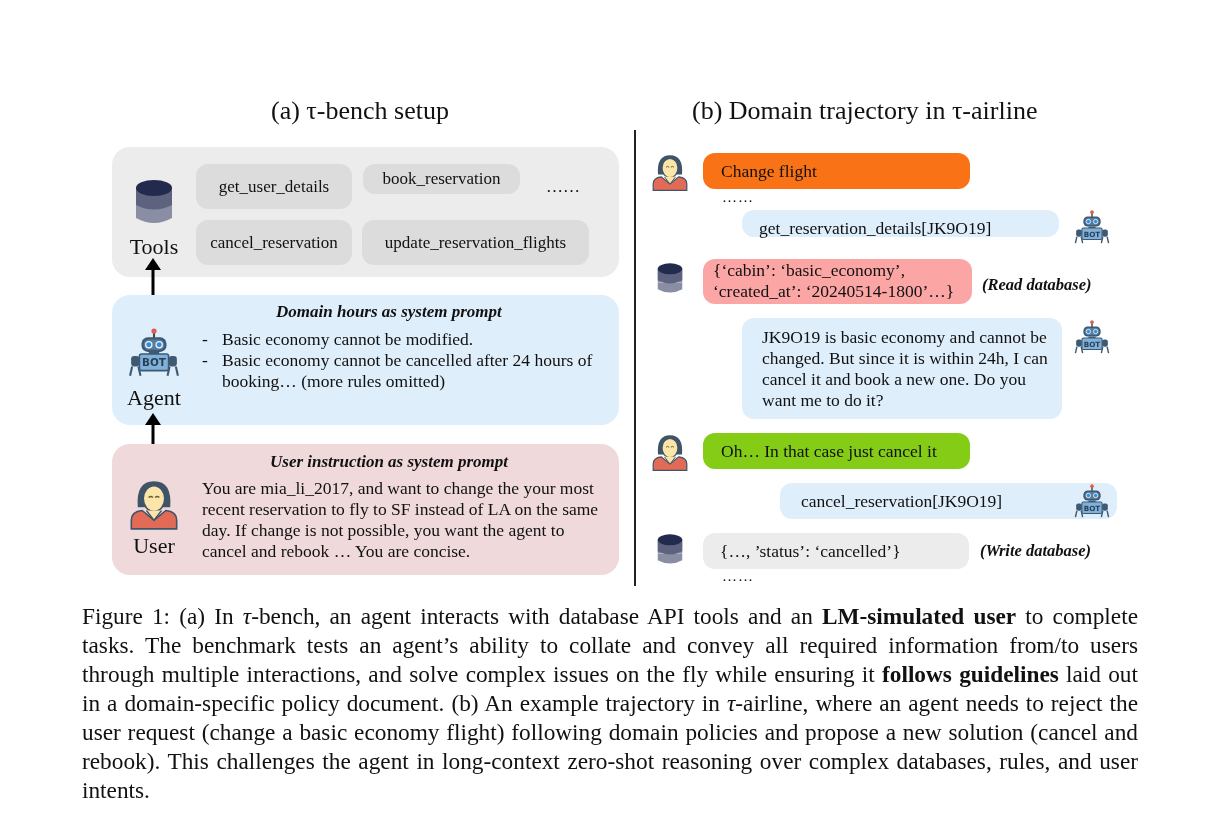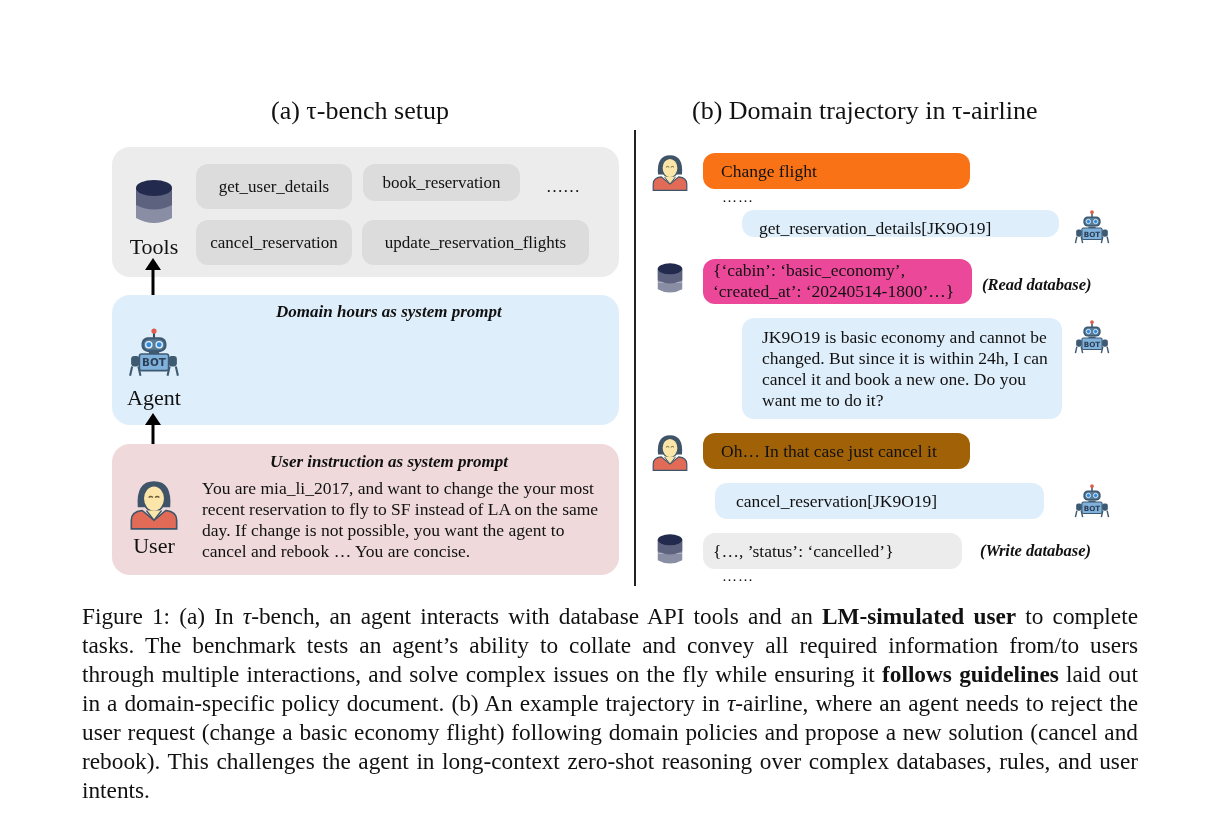--- a/index.html
+++ b/index.html
@@ -61,38 +61,42 @@
 </svg>
 
 <div class="abs title" style="left:271px;top:96px;">(a) τ-bench setup</div>
 
 <div class="panel" style="left:112px;top:147px;width:507px;height:130px;background:#ececec;"></div>
 <svg class="abs" style="left:134px;top:178px;" width="40" height="50">
     <use href="#db"></use>
   </svg>
 <div class="icon-label" style="left:114px;top:234px;">Tools</div>
 <div class="pill" style="left:196px;top:164px;width:156px;height:45px;background:#dcdcdc;">get_user_details</div>
-<div class="pill" style="left:363px;top:164px;width:157px;height:37px;background:#dcdcdc;">book_reservation</div>
+<div class="pill" style="left:363px;top:164px;width:157px;height:30px;background:#dcdcdc;">book_reservation</div>
 <div class="pill" style="left:528px;top:164px;width:70px;height:45px;">……</div>
 <div class="pill" style="left:196px;top:220px;width:156px;height:45px;background:#dcdcdc;">cancel_reservation</div>
 <div class="pill" style="left:362px;top:220px;width:227px;height:45px;background:#dcdcdc;">update_reservation_flights</div>
 
 <svg class="abs" style="left:142px;top:258px;" width="22" height="56">
   <line x1="11" y1="8" x2="11" y2="48" stroke="#000" stroke-width="3"></line>
   <polygon points="11,0 3,12 19,12" fill="#000"></polygon>
   <polygon points="11,56 3,44 19,44" fill="#000"></polygon>
 </svg>
 
 <div class="panel" style="left:112px;top:295px;width:507px;height:130px;background:#dfeefb;"></div>
 <svg class="abs" style="left:128px;top:328px;" width="52" height="52">
     <use href="#bot"></use>
   </svg>
 <div class="icon-label" style="left:114px;top:385px;">Agent</div>
 <div class="ptitle" style="left:276px;top:302px;">Domain hours as system prompt</div>
 <div class="ptext" style="left:202px;top:329px;width:405px;">
+  <ul class="rules">
+    <li>Basic economy cannot be modified.</li>
+    <li>Basic economy cannot be cancelled after 24 hours of booking… (more rules omitted)</li>
+  </ul>
 </div>
 
 <svg class="abs" style="left:142px;top:413px;" width="22" height="56">
   <line x1="11" y1="8" x2="11" y2="48" stroke="#000" stroke-width="3"></line>
   <polygon points="11,0 3,12 19,12" fill="#000"></polygon>
   <polygon points="11,56 3,44 19,44" fill="#000"></polygon>
 </svg>
 
 <div class="panel" style="left:112px;top:444px;width:507px;height:131px;background:#efd9db;"></div>
 <svg class="abs" style="left:127px;top:477px;" width="54" height="54">
@@ -113,38 +117,38 @@
 <div class="dots" style="left:722px;top:189px;">……</div>
 
 <div class="bubble" style="left:742px;top:210px;width:300px;height:27px;padding:0 0 0 17px;background:#dfeefb;line-height:36px;">get_reservation_details[JK9O19]</div>
 <svg class="abs" style="left:1074px;top:210px;" width="36" height="36">
     <use href="#bot"></use>
   </svg>
 
 <svg class="abs" style="left:656px;top:262px;" width="28" height="34">
     <use href="#db"></use>
   </svg>
-<div class="bubble" style="left:703px;top:259px;width:254px;height:44px;padding:1px 5px 0 10px;background:#ec4899;">{‘cabin’: ‘basic_economy’, ‘created_at’: ‘20240514-1800’…}</div>
+<div class="bubble" style="left:703px;top:259px;width:254px;height:44px;padding:1px 5px 0 10px;background:#fca5a5;">{‘cabin’: ‘basic_economy’, ‘created_at’: ‘20240514-1800’…}</div>
 <div class="note" style="left:982px;top:275px;">(Read database)</div>
 
 <div class="bubble" style="left:742px;top:318px;width:300px;height:92px;padding:9px 0 0 20px;background:#dfeefb;">JK9O19 is basic economy and cannot be changed. But since it is within 24h, I can cancel it and book a new one. Do you want me to do it?</div>
 <svg class="abs" style="left:1074px;top:320px;" width="36" height="36">
     <use href="#bot"></use>
   </svg>
 
 <svg class="abs" style="left:650px;top:432px;" width="40" height="40">
     <use href="#user"></use>
   </svg>
-<div class="bubble" style="left:703px;top:433px;width:249px;height:36px;padding:0 0 0 18px;background:#a16207;line-height:36px;">Oh… In that case just cancel it</div>
+<div class="bubble" style="left:703px;top:433px;width:249px;height:36px;padding:0 0 0 18px;background:#84cc16;line-height:36px;">Oh… In that case just cancel it</div>
 
-<div class="bubble" style="left:715px;top:483px;width:300px;height:36px;padding:0 8px 0 21px;background:#dfeefb;line-height:36px;">cancel_reservation[JK9O19]</div>
+<div class="bubble" style="left:780px;top:483px;width:300px;height:36px;padding:0 16px 0 21px;background:#dfeefb;line-height:36px;">cancel_reservation[JK9O19]</div>
 <svg class="abs" style="left:1074px;top:484px;" width="36" height="36">
     <use href="#bot"></use>
   </svg>
 
 <svg class="abs" style="left:656px;top:533px;" width="28" height="34">
     <use href="#db"></use>
   </svg>
-<div class="bubble" style="left:703px;top:533px;width:249px;height:36px;padding:0 0 0 10px;background:#ececec;line-height:36px;">{…, ’status’: ‘cancelled’}</div>
+<div class="bubble" style="left:703px;top:533px;width:249px;height:36px;padding:0 0 0 17px;background:#ececec;line-height:36px;">{…, ’status’: ‘cancelled’}</div>
 <div class="note" style="left:980px;top:541px;">(Write database)</div>
 <div class="dots" style="left:722px;top:568px;">……</div>
 
 <div class="caption"><span>Figure 1:</span><span> (a) In </span><i>τ</i><span>-bench, an agent interacts with database API tools and an </span><b>LM-simulated user</b><span> to complete tasks. The benchmark tests an agent’s ability to collate and convey all required information from/to users through multiple interactions, and solve complex issues on the fly while ensuring it </span><b>follows guidelines</b><span> laid out in a domain-specific policy document.  (b) An example trajectory in </span><i>τ</i><span>-airline, where an agent needs to reject the user request (change a basic economy flight) following domain policies and propose a new solution (cancel and rebook).  This challenges the agent in long-context zero-shot reasoning over complex databases, rules, and user intents.</span></div>
 
 </body></html>

